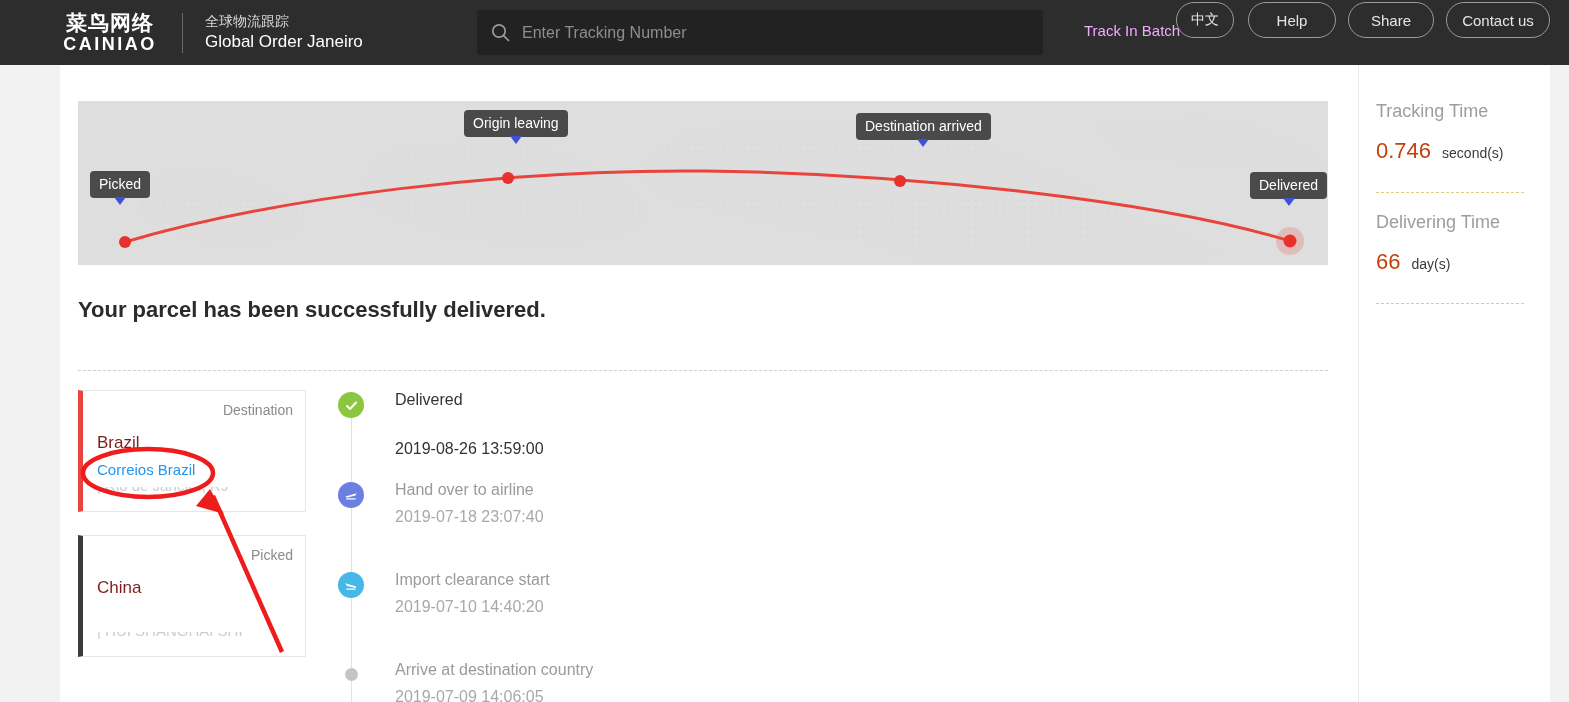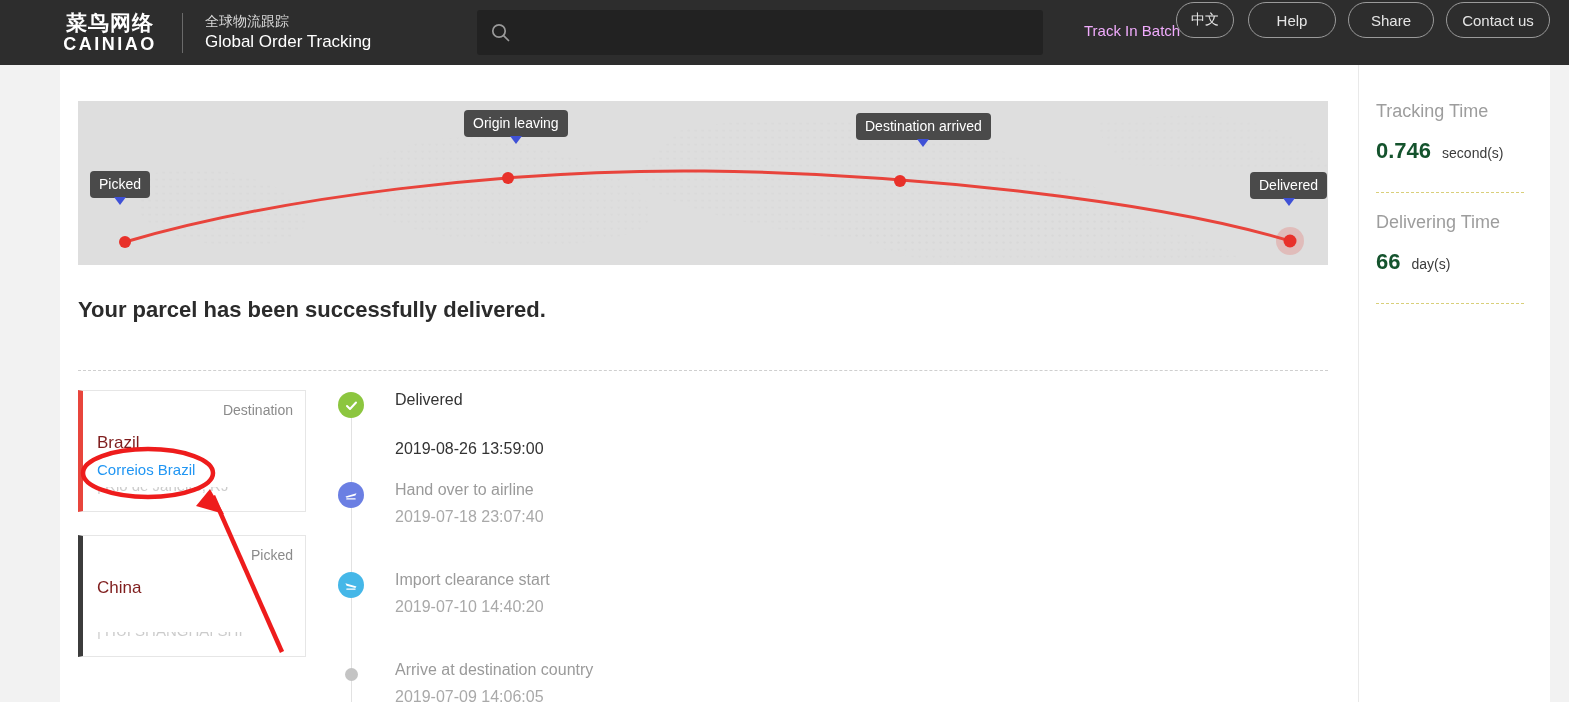--- a/index.html
+++ b/index.html
@@ -195,21 +195,21 @@
   .tl-date  { position: absolute; left: 60px; top: 31px; font-size: 16px; }
   .tl-item.active .tl-title { color: #333333; }
   .tl-item.active .tl-date  { color: #333333; margin-top: 22px; }
   .tl-item .tl-title { color: #9a9a9a; }
   .tl-item .tl-date  { color: #a9a9a9; }
 
   
   .side { position: absolute; left: 1316px; top: 0; width: 180px; }
   .side-label { font-size: 18px; color: #9d9d9d; }
   .side-value-row { display: flex; align-items: baseline; margin-top: 16px; }
-  .side-num { font-size: 22px; font-weight: bold; color: #14532d; }
+  .side-num { font-size: 22px; font-weight: normal; color: #c2410c; }
   .side-unit { font-size: 14px; color: #3b3b3b; margin-left: 11px; }
   .side-hr {
     margin: 28px 0 0 0; width: 148px; height: 0;
     border-top: 1px dashed #d9cf7a;
   }
   .side-block-1 { position: absolute; top: 36px; left: 0; }
   .side-block-2 { position: absolute; top: 147px; left: 0; }
 
   
   .anno { position: absolute; left: 0; top: 0; width: 1569px; height: 702px;
@@ -222,30 +222,31 @@
 
   <div class="logo-block">
     <div class="logo-cn">菜鸟网络</div>
     <div class="logo-en">CAINIAO</div>
   </div>
 
   <div class="hdr-divider"></div>
 
   <div class="hdr-titles">
     <div class="hdr-title-cn">全球物流跟踪</div>
-    <div class="hdr-title-en">Global Order Tracking</div>
+    <div class="hdr-title-en">Global Order Janeiro</div>
   </div>
 
   <div class="search-wrap">
     <span class="search-icon">
       <svg width="19" height="19" viewBox="0 0 19 19">
         <circle cx="8" cy="8" r="6.2" fill="none" stroke="#9a9a9a" stroke-width="1.7"></circle>
         <line x1="12.6" y1="12.6" x2="17.5" y2="17.5" stroke="#9a9a9a" stroke-width="1.7" stroke-linecap="round"></line>
       </svg>
     </span>
+    <input class="search-input" type="text" placeholder="Enter Tracking Number" style="">
   </div>
 
   <div class="track-batch">Track In Batch</div>
   <div class="pill pill-cn">中文</div>
   <div class="pill pill-help">Help</div>
   <div class="pill pill-share">Share</div>
   <div class="pill pill-contact">Contact us</div>
 </div>
 
 <div class="page">

